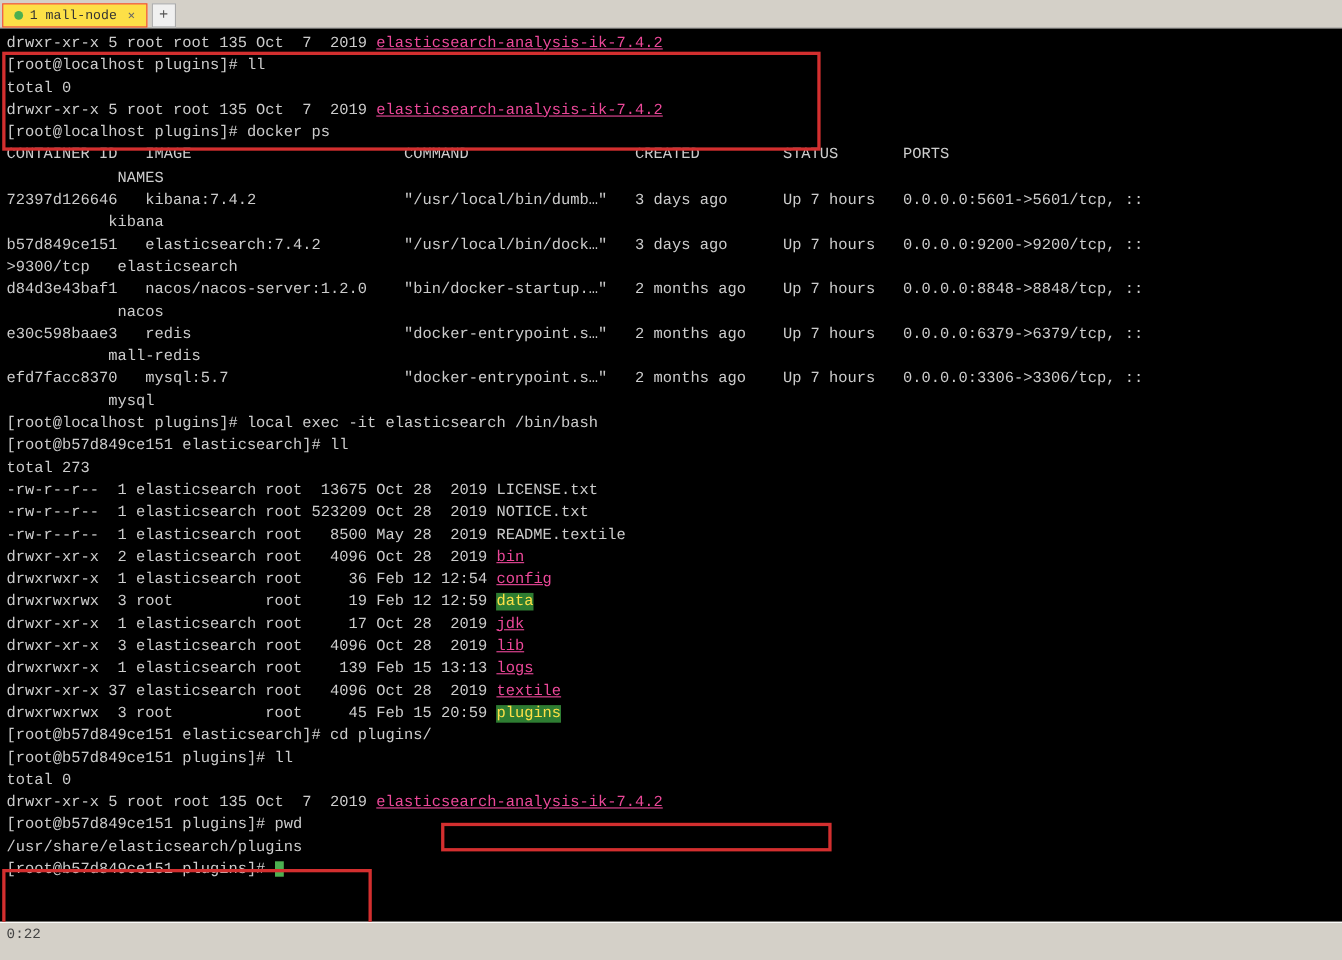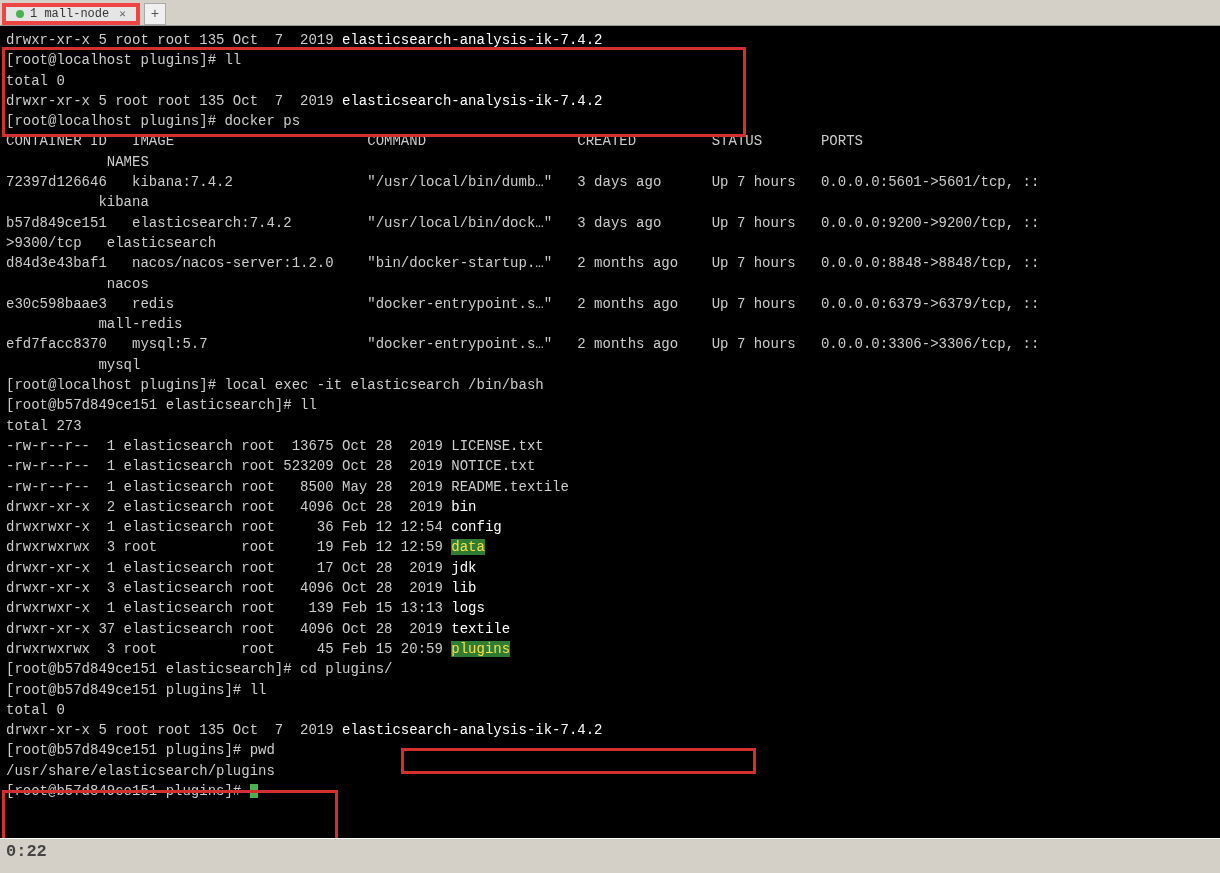--- a/index.html
+++ b/index.html
@@ -1,25 +1,25 @@
 <!DOCTYPE html>
 <html><head>
 <meta charset="utf-8">
 <style>
 * { margin: 0; padding: 0; box-sizing: border-box; }
 body { font-family: "Consolas", "Courier New", monospace; font-size: 14px; background: #d4d0c8; width: 1220px; }
 .tabs { background: #d4d0c8; height: 26px; display: flex; align-items: center; padding: 2px 2px 0 2px; border-bottom: 1px solid #999; }
-.tab { background: #e5e5e5; border: 4px solid #ef4444; padding: 2px 10px; display: flex; align-items: center; gap: 6px; height: 22px; font-size: 12px; color: #333; }
+.tab { background: #fde047; border: 1px solid #ef4444; padding: 2px 10px; display: flex; align-items: center; gap: 6px; height: 22px; font-size: 12px; color: #333; }
 .tab-dot { width: 8px; height: 8px; background: #4caf50; border-radius: 50%; }
 .tab-close { color: #666; font-size: 11px; margin-left: 4px; }
 .tab-add { width: 22px; height: 22px; border: 1px solid #aaa; background: #f0f0f0; display: flex; align-items: center; justify-content: center; margin-left: 4px; font-size: 14px; color: #555; }
 .terminal { background: #000; color: #ccc; padding: 4px 6px 30px 6px; min-height: 812px; line-height: 1.45; white-space: pre; overflow: hidden; }
-.blue { color: #ffffff; }
+.blue { color: #ec4899; text-decoration: underline; }
 .green-bg { background: #2e7d32; color: #fde047; }
-.statusbar { background: #d4d0c8; height: 22px; font-size: 17px; color: #444; padding: 3px 6px; border-top: 1px solid #fff; font-weight: bold; }
+.statusbar { background: #d4d0c8; height: 22px; font-size: 13px; color: #444; padding: 3px 6px; border-top: 1px solid #fff; }
 .cursor { background: #4caf50; display: inline-block; width: 8px; height: 14px; vertical-align: middle; }
 </style>
 </head>
 <body>
 
 <div class="tabs">
   <div class="tab">
     <span class="tab-dot"></span>
     <span>1 mall-node</span>
     <span class="tab-close">✕</span>

